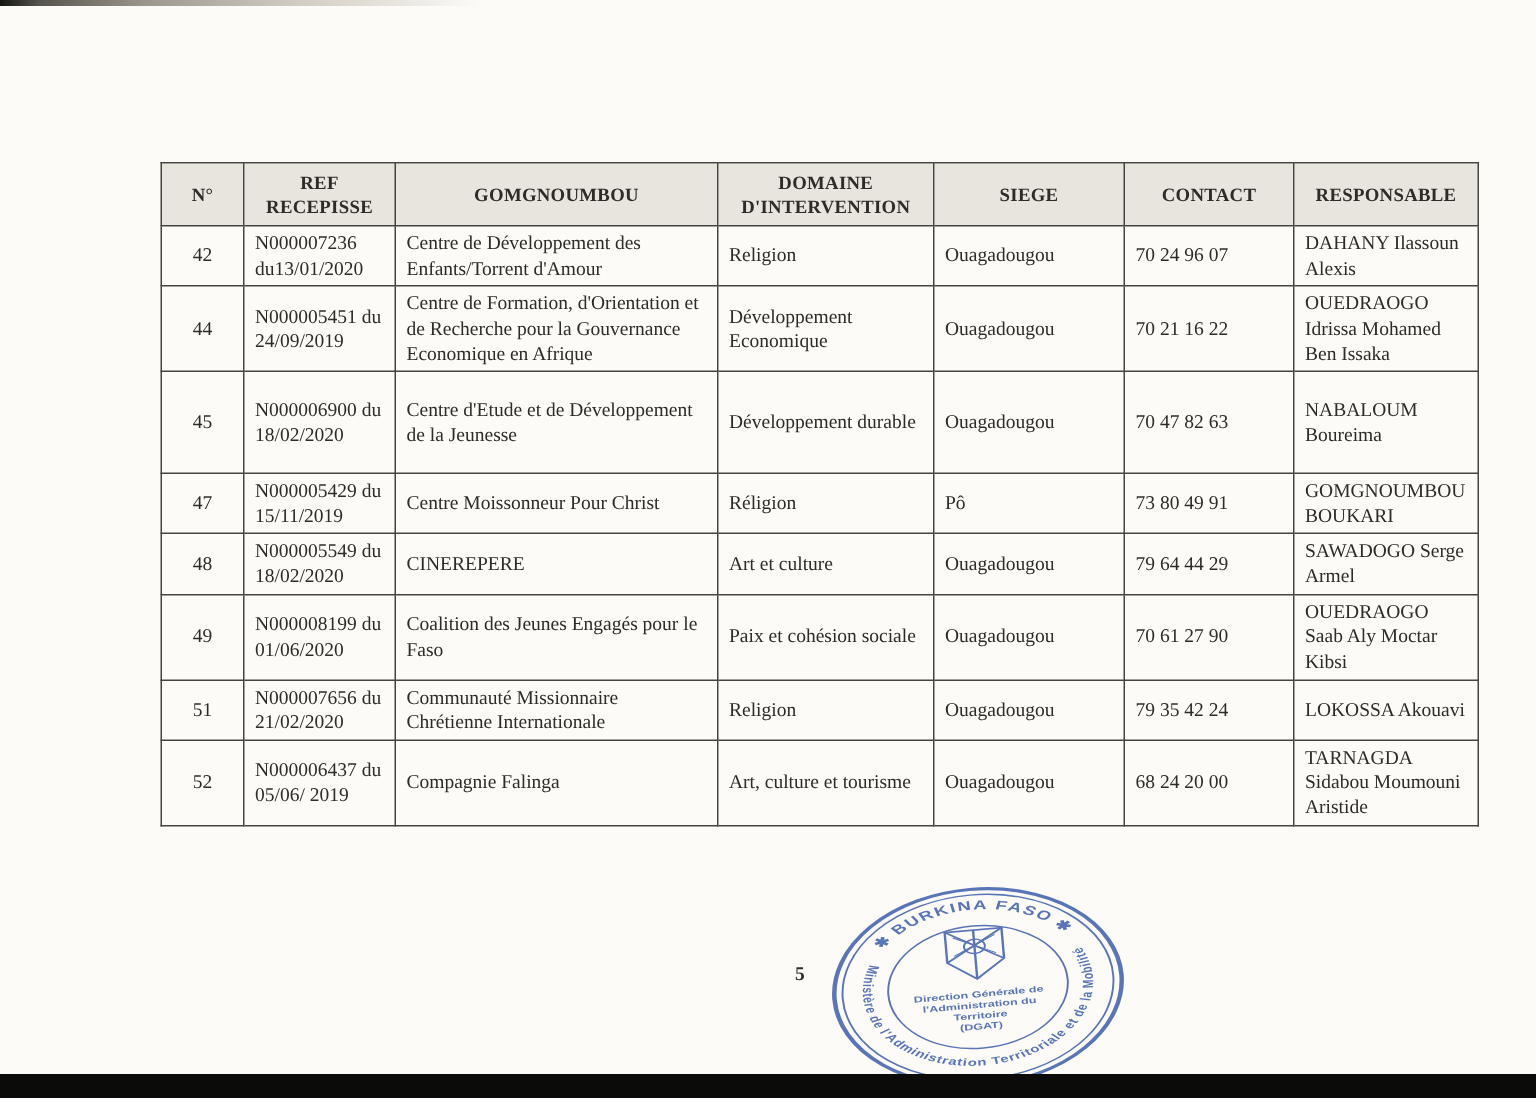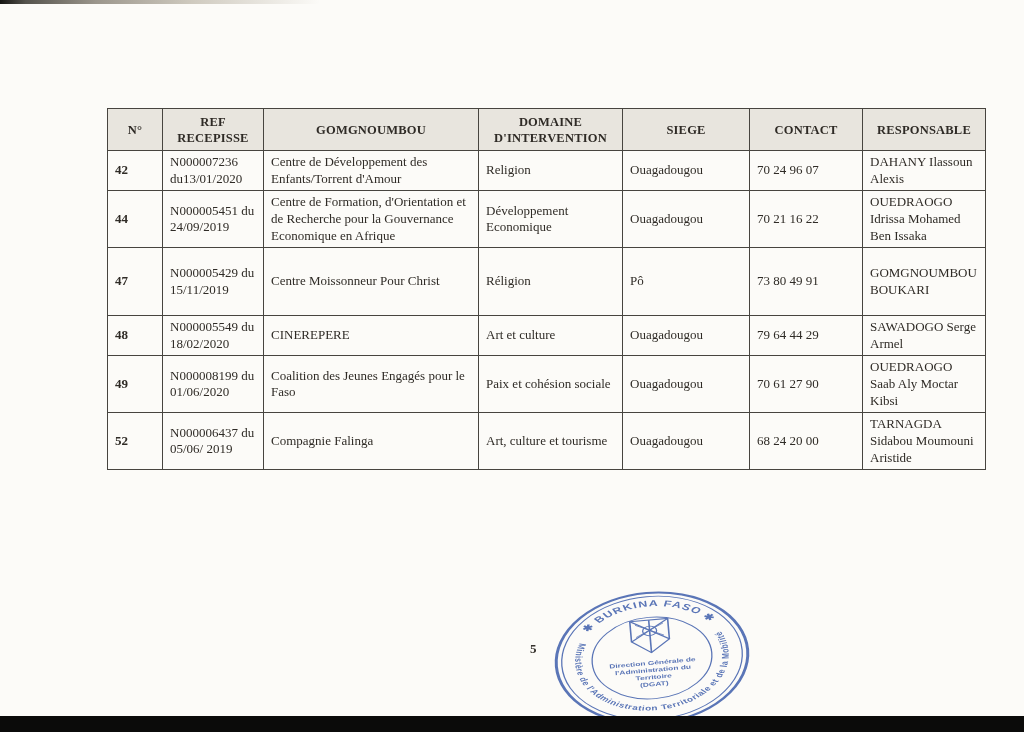--- a/index.html
+++ b/index.html
@@ -36,21 +36,21 @@
   }
   table.registry thead tr { height:42px; }
   table.registry th {
     background:#e8e5de;
     font-weight:bold;
     text-align:center;
     font-size:12.5px;
     letter-spacing:.2px;
     padding:4px 5px;
   }
-  table.registry td.cell-no { font-weight:bold; }
+  table.registry td.cell-no { text-align:center; font-weight:normal; }
   .col-0{width:55px}.col-1{width:101px}.col-2{width:215px}.col-3{width:144px}
   .col-4{width:127px}.col-5{width:113px}.col-6{width:123px}
   tbody tr:nth-child(1){height:36px} tbody tr:nth-child(2){height:36px}
   tbody tr:nth-child(3){height:68px} tbody tr:nth-child(4){height:32px}
   tbody tr:nth-child(5){height:38px} tbody tr:nth-child(6){height:38px}
   tbody tr:nth-child(7){height:34px} tbody tr:nth-child(8){height:48px}
   tbody tr:nth-child(9){height:37px} tbody tr:nth-child(10){height:41px}
   tbody tr:nth-child(11){height:54px}
 
   
@@ -109,20 +109,29 @@
         <tr>
           <td class="cell-no">44</td>
           <td class="cell-ref">N000005451 du 24/09/2019</td>
           <td class="cell-denomination">Centre de Formation, d'Orientation et de Recherche pour la Gouvernance Economique en Afrique</td>
           <td class="cell-domaine">Développement Economique</td>
           <td class="cell-siege">Ouagadougou</td>
           <td class="cell-contact">70 21 16 22</td>
           <td class="cell-responsable">OUEDRAOGO Idrissa Mohamed Ben Issaka</td>
         </tr>
         <tr>
+          <td class="cell-no">45</td>
+          <td class="cell-ref">N000006900 du 18/02/2020</td>
+          <td class="cell-denomination">Centre d'Etude et de Développement de la Jeunesse</td>
+          <td class="cell-domaine">Développement durable</td>
+          <td class="cell-siege">Ouagadougou</td>
+          <td class="cell-contact">70 47 82 63</td>
+          <td class="cell-responsable">NABALOUM Boureima</td>
+        </tr>
+        <tr>
           <td class="cell-no">47</td>
           <td class="cell-ref">N000005429 du 15/11/2019</td>
           <td class="cell-denomination">Centre Moissonneur Pour Christ</td>
           <td class="cell-domaine">Réligion</td>
           <td class="cell-siege">Pô</td>
           <td class="cell-contact">73 80 49 91</td>
           <td class="cell-responsable">GOMGNOUMBOU BOUKARI</td>
         </tr>
         <tr>
           <td class="cell-no">48</td>
@@ -134,20 +143,29 @@
           <td class="cell-responsable">SAWADOGO Serge Armel</td>
         </tr>
         <tr>
           <td class="cell-no">49</td>
           <td class="cell-ref">N000008199 du 01/06/2020</td>
           <td class="cell-denomination">Coalition des Jeunes Engagés pour le Faso</td>
           <td class="cell-domaine">Paix et cohésion sociale</td>
           <td class="cell-siege">Ouagadougou</td>
           <td class="cell-contact">70 61 27 90</td>
           <td class="cell-responsable">OUEDRAOGO Saab Aly Moctar Kibsi</td>
+        </tr>
+        <tr>
+          <td class="cell-no">51</td>
+          <td class="cell-ref">N000007656 du 21/02/2020</td>
+          <td class="cell-denomination">Communauté Missionnaire Chrétienne Internationale</td>
+          <td class="cell-domaine">Religion</td>
+          <td class="cell-siege">Ouagadougou</td>
+          <td class="cell-contact">79 35 42 24</td>
+          <td class="cell-responsable">LOKOSSA Akouavi</td>
         </tr>
         <tr>
           <td class="cell-no">52</td>
           <td class="cell-ref">N000006437 du 05/06/ 2019</td>
           <td class="cell-denomination">Compagnie Falinga</td>
           <td class="cell-domaine">Art, culture et tourisme</td>
           <td class="cell-siege">Ouagadougou</td>
           <td class="cell-contact">68 24 20 00</td>
           <td class="cell-responsable">TARNAGDA Sidabou Moumouni Aristide</td>
         </tr>

